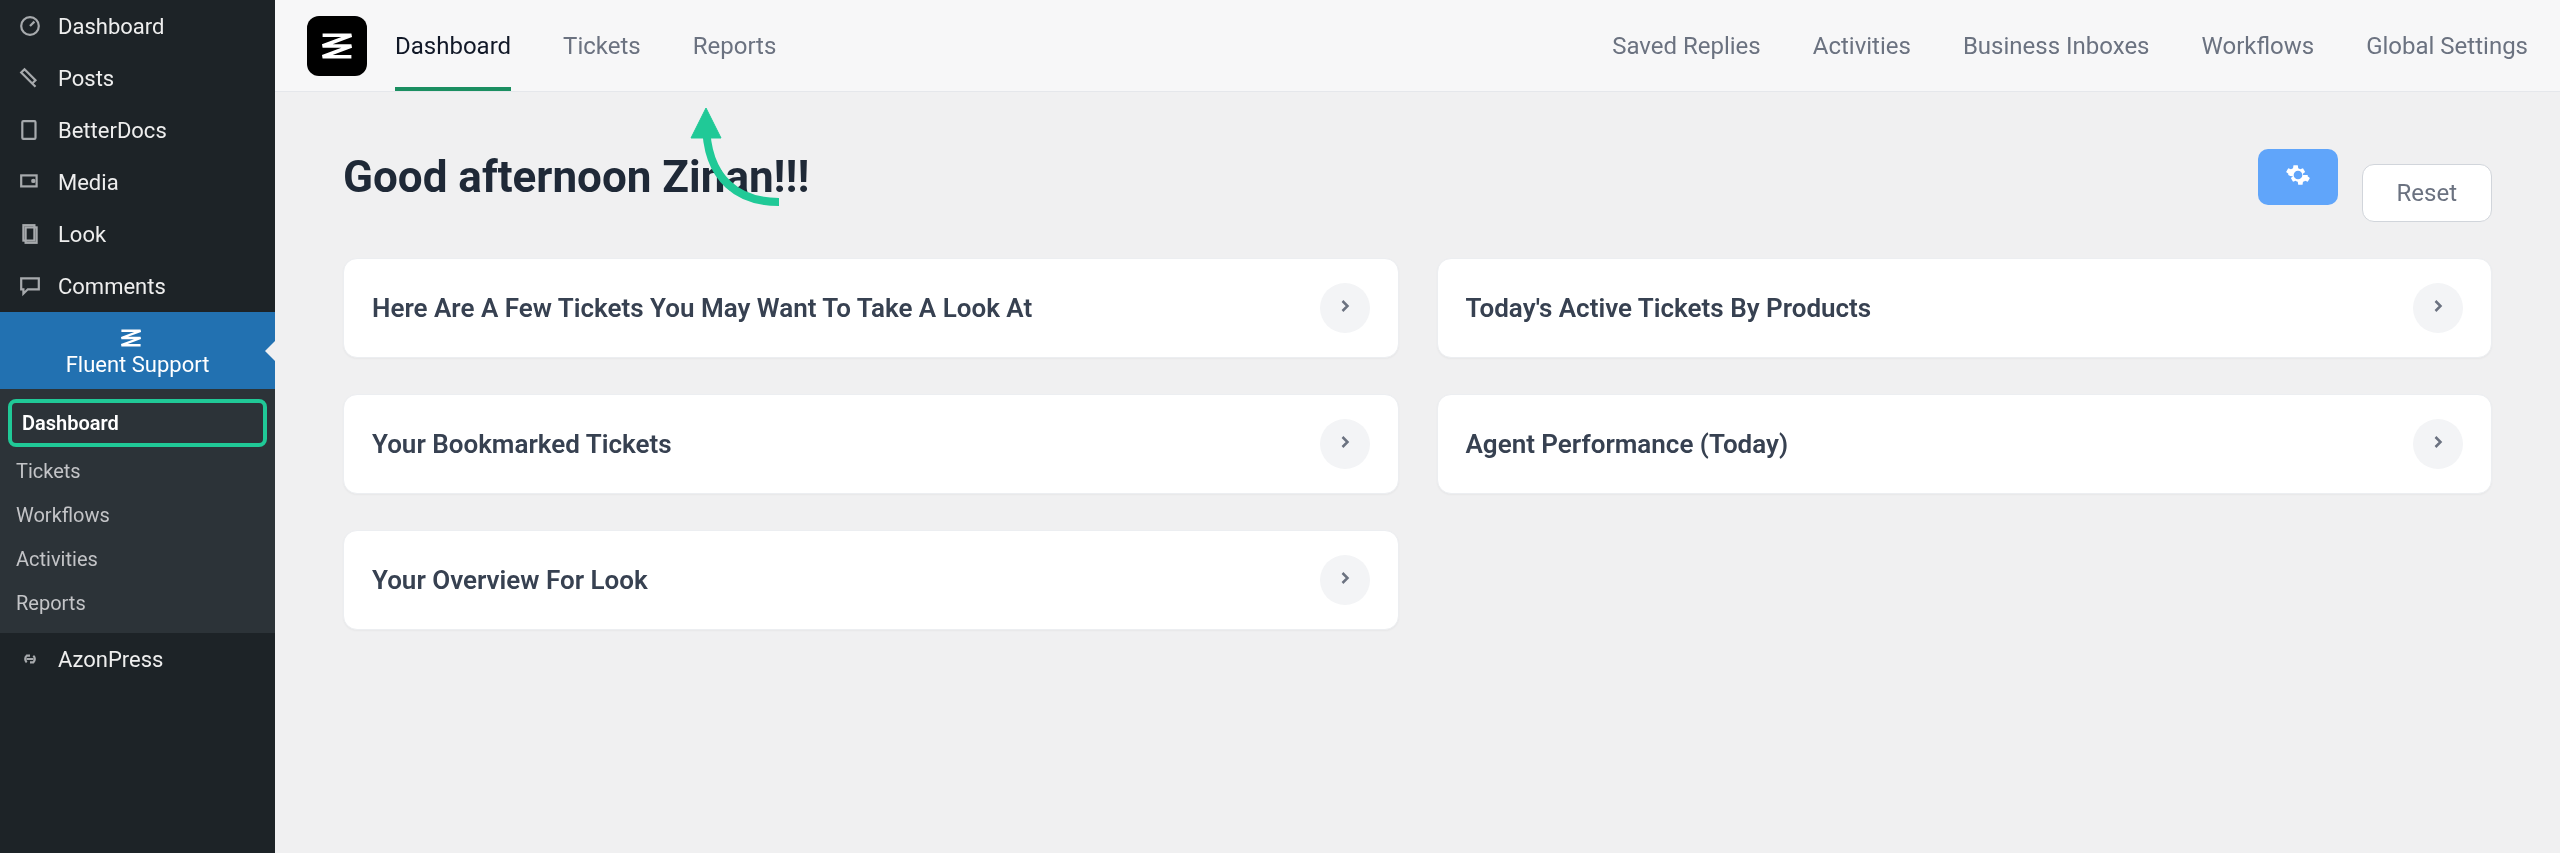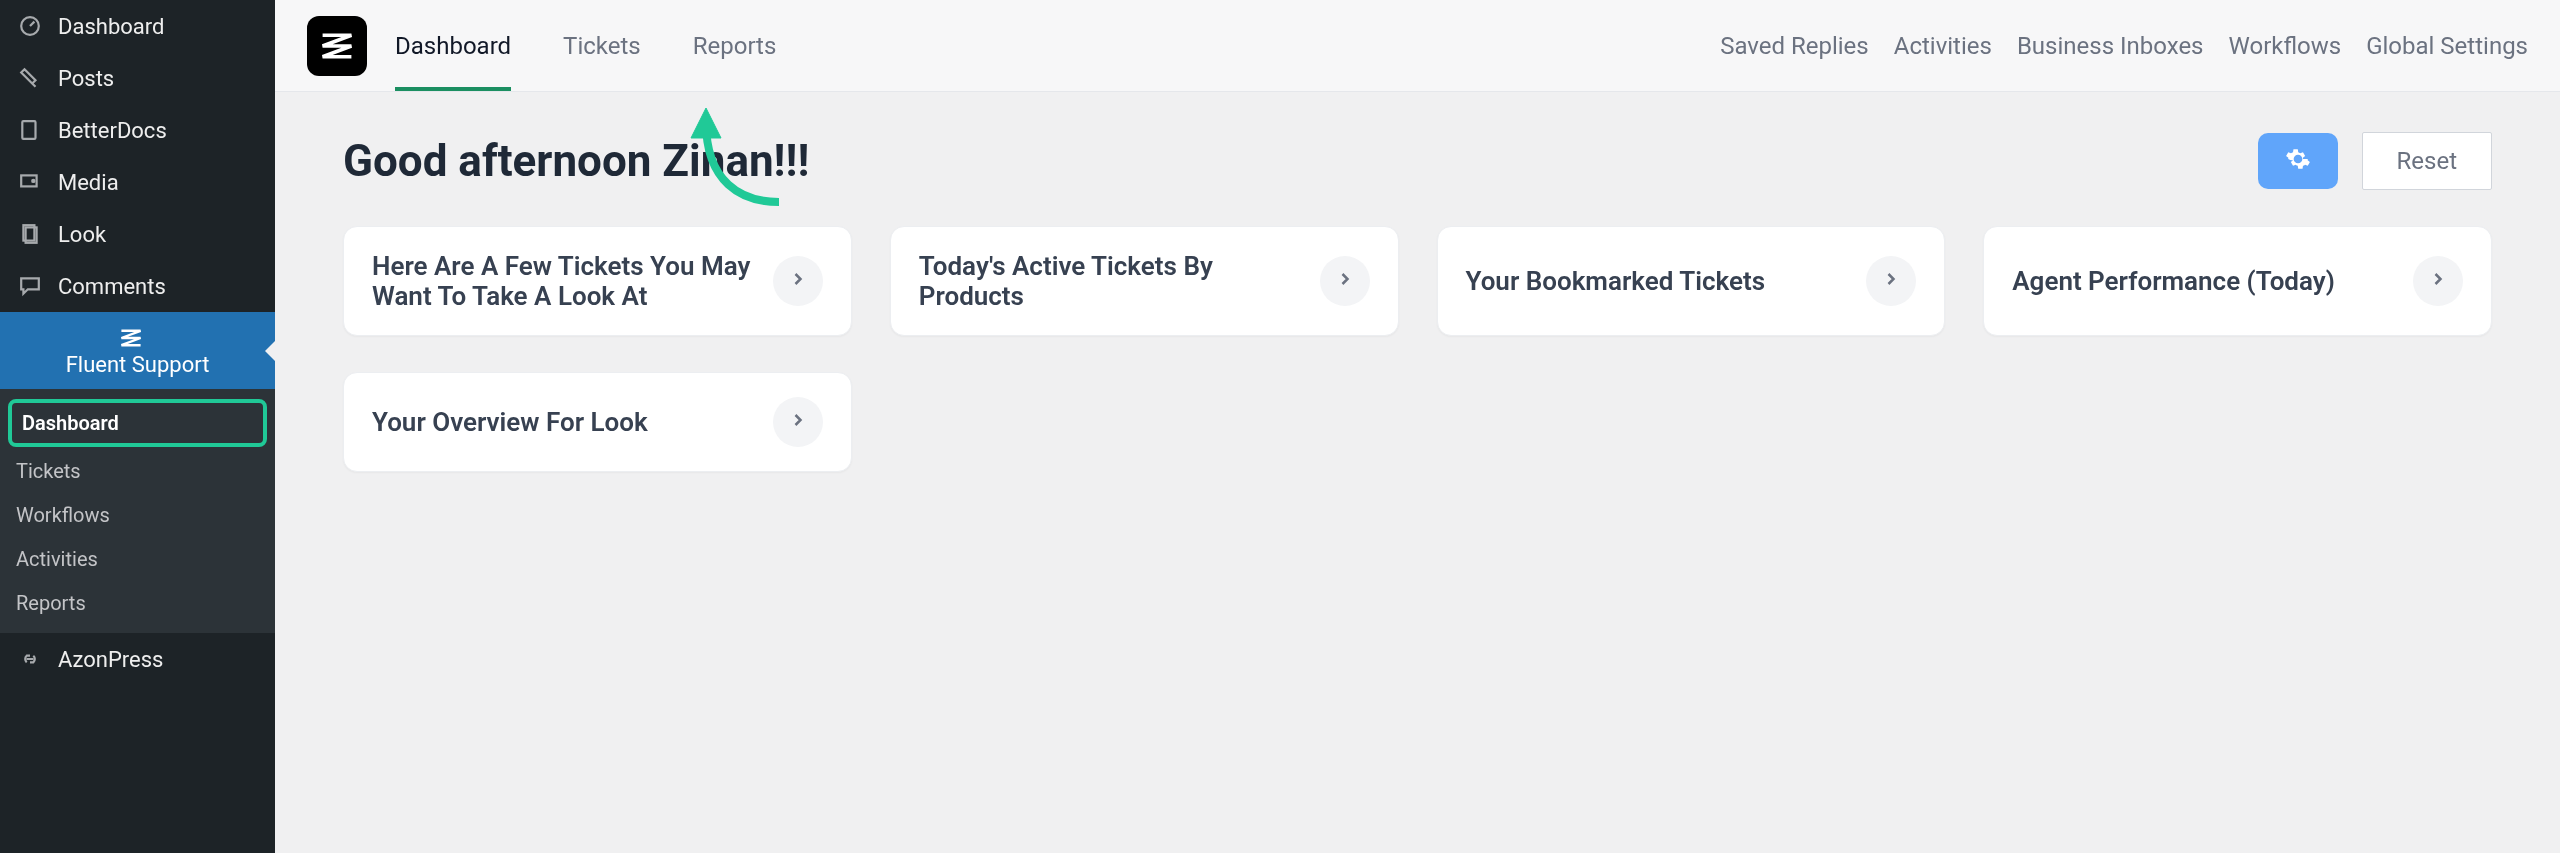--- a/index.html
+++ b/index.html
@@ -25,33 +25,33 @@
 
   
   .topnav { height: 92px; background: #f7f7f8; border-bottom: 1px solid #e5e7eb; display: flex; align-items: center; padding: 0 32px; }
   .brand-box { width: 60px; height: 60px; border-radius: 12px; background: #000; margin-right: 28px; display:flex; align-items:center; justify-content:center; }
   .brand-box svg{ fill:#fff;}
   .topnav-tabs { display: flex; gap: 52px; align-items: center; height: 100%; }
   .topnav-tab { font-size: 24px; color: #6b7280; cursor: pointer; height: 100%; display: flex; align-items: center; position: relative; }
   .topnav-tab.active { color: #111827; }
   .topnav-tab.active::after { content: ""; position:absolute; bottom:0; left:0; right:0; height:4px; background:#1b8f61; }
   .topnav-spacer { flex: 1; }
-  .topnav-right { display: flex; gap: 25px; align-items: center; margin-left: 20px; }
+  .topnav-right { display: flex; gap: 52px; align-items: center; margin-left: 20px; }
   .topnav-link { font-size: 24px; color: #6b7280; cursor: pointer; }
 
   
   .content-area { padding: 40px 68px; position: relative; }
   .content-head { display: flex; align-items: center; margin-bottom: 36px; }
   .greeting { font-size: 44px; font-weight: 700; color: #1f2937; }
   .head-spacer { flex: 1; }
   .gear-btn { width: 80px; height: 56px; background: #60a5fa; border-radius: 10px; display: flex; align-items: center; justify-content: center; margin-right: 24px; cursor: pointer; }
   .gear-btn svg { fill: #fff; width:26px; height:26px;}
-  .reset-btn { padding: 14px 34px; border: 1px solid #d1d5db; border-radius: 2px; background: #fff; color: #6b7280; font-size: 24px; cursor: pointer; }
-
-  .widget-grid { display: grid; grid-template-columns: 1fr 1fr 1fr 1fr; gap: 36px 38px; }
+  .reset-btn { padding: 14px 34px; border: 1px solid #d1d5db; border-radius: 12px; background: #fff; color: #6b7280; font-size: 24px; cursor: pointer; margin-top: 32px; }
+
+  .widget-grid { display: grid; grid-template-columns: 1fr 1fr; gap: 36px 38px; }
   .widget-card { background: #fff; border-radius: 14px; padding: 24px 28px; display: flex; align-items: center; box-shadow: 0 1px 2px rgba(0,0,0,0.04); border:1px solid #eceef1;}
   .widget-title { font-size: 26px; font-weight: 600; color: #374151; flex: 1; }
   .widget-chevron { width: 50px; height: 50px; border-radius: 50%; background: #f3f4f6; display: flex; align-items: center; justify-content: center; cursor: pointer; }
   .widget-chevron svg { width: 20px; height: 20px; stroke:#6b7280; fill:none; stroke-width:3;}
   .widget-grid .empty { background: transparent; border: none; box-shadow: none; }
 
   
   .arrow-annot { position: absolute; left: 396px; top: 10px; pointer-events:none; }
   .arrow-annot svg { stroke:#20c997; }
 </style>

